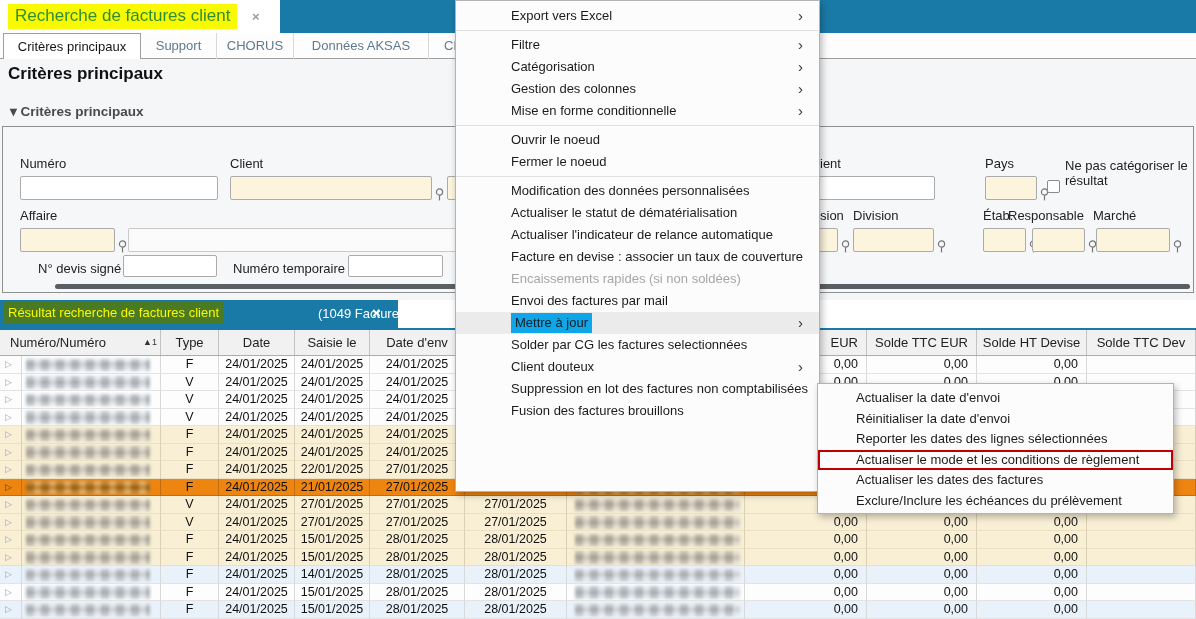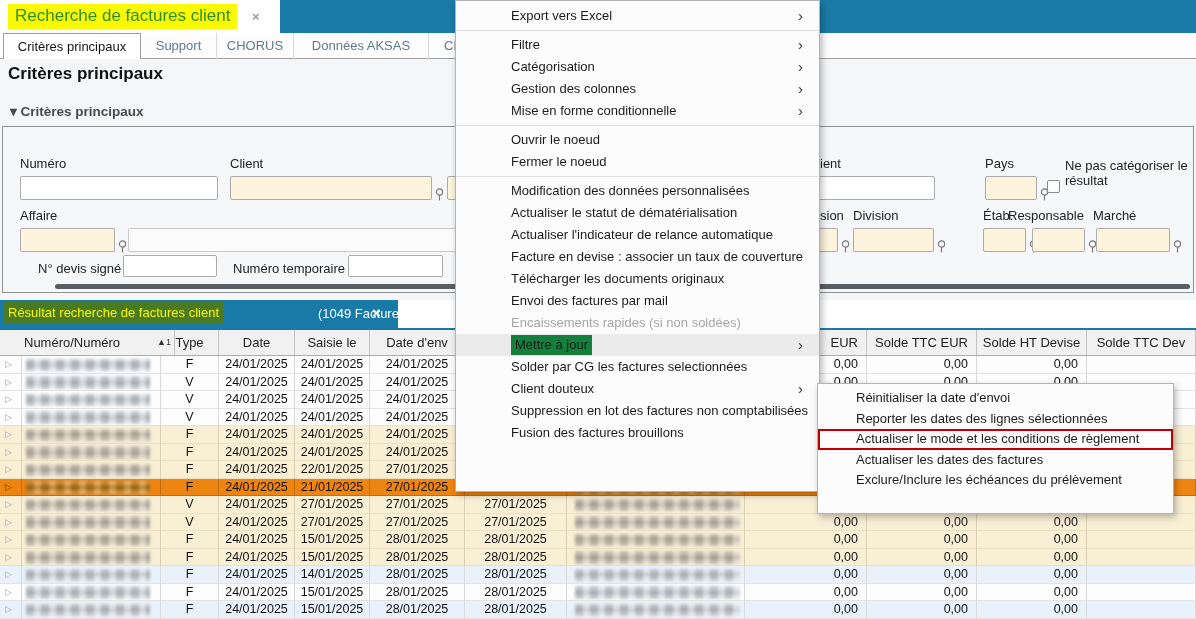--- a/index.html
+++ b/index.html
@@ -61,21 +61,21 @@
 
   
   .menu { position:absolute; background:#fcfcfc; border:1px solid #b3b3b3; box-shadow:2px 3px 7px rgba(0,0,0,0.28); }
   #ctx-menu { left:455px; top:0; width:365px; height:492px; z-index:10; padding-top:4px; }
   #sub-menu { left:817px; top:383px; width:357px; height:131px; z-index:11; padding-top:4px; }
   .mi { position:relative; height:22px; line-height:22px; padding-left:55px; font-size:13px; color:#1b1b1b; white-space:nowrap; cursor:default; }
   #sub-menu .mi { height:20.5px; line-height:20.5px; padding-left:38px; }
   .mi .arrow { position:absolute; right:16px; top:0; font-size:15px; color:#333; }
   .mi.disabled { color:#a6a6a6; }
   .mi.hover { background:#ebebeb; }
-  .mi .chip { background:#15803d; padding:2px 4px 3px 4px; }
+  .mi .chip { background:#0ea5e9; padding:2px 4px 3px 4px; }
   .msep { height:1px; background:#e0e0e0; margin:3px 0; }
   .mi.red { outline:2px solid #c00000; outline-offset:-2px; }
 </style>
 </head>
 <body>
 
 <div class="abs" id="teal-bar"></div>
 <div class="abs" id="doc-tab">
   <span class="abs" id="doc-title" style="background: rgb(249, 249, 0); color: rgb(47, 143, 47);">Recherche de factures client</span>
   <span class="abs" id="doc-close">×</span>
@@ -160,21 +160,21 @@
 <div class="abs" id="hscroll"></div>
 
 <div class="abs" id="results-bar">
   <span id="results-chip">Résultat recherche de factures client</span>
   <span id="results-count">(1049 Factures) soit 2240 lign...</span>
   <span id="results-close">×</span>
 </div>
 <div class="abs" id="header-topline"></div>
 
 <div class="abs" id="grid-header">
-    <div class="hcell left" style="left: 14px; width: 161px;">Numéro/Numéro<div id="sort-ind" style="position: absolute; left: 143px; top: 0px; font-size: 9px; color: rgb(51, 51, 51);">▲1</div></div>
+    <div class="hcell left" style="left: 0px; width: 161px;">Numéro/Numéro<div id="sort-ind" style="position: absolute; left: 143px; top: 0px; font-size: 9px; color: rgb(51, 51, 51);">▲1</div></div>
     <div class="hcell" style="left: 161px; width: 58px;">Type</div>
     <div class="hcell" style="left: 219px; width: 76px;">Date</div>
     <div class="hcell" style="left: 295px; width: 75px;">Saisie le</div>
     <div class="hcell" style="left: 370px; width: 95px;">Date d'env</div>
     <div class="hcell" style="left: 465px; width: 102px;"></div>
     <div class="hcell" style="left: 567px; width: 178px;"></div>
     <div class="hcell" style="left: 745px; width: 122px; text-align: right; padding-right: 8px;">EUR</div>
     <div class="hcell" style="left: 867px; width: 110px;">Solde TTC EUR</div>
     <div class="hcell" style="left: 977px; width: 110px;">Solde HT Devise</div>
     <div class="hcell" style="left: 1087px; width: 109px;">Solde TTC Dev</div>
@@ -475,28 +475,28 @@
     <div class="mi">Gestion des colonnes<span class="arrow">›</span></div>
     <div class="mi">Mise en forme conditionnelle<span class="arrow">›</span></div>
     <div class="msep"></div>
     <div class="mi">Ouvrir le noeud</div>
     <div class="mi">Fermer le noeud</div>
     <div class="msep"></div>
     <div class="mi">Modification des données personnalisées</div>
     <div class="mi">Actualiser le statut de dématérialisation</div>
     <div class="mi">Actualiser l'indicateur de relance automatique</div>
     <div class="mi">Facture en devise : associer un taux de couverture</div>
-    <div class="mi">Télécharger les documents originaux</div>
+    <div class="mi disabled">Encaissements rapides (si non soldées)</div>
     <div class="mi">Envoi des factures par mail</div>
-    <div class="mi disabled">Encaissements rapides (si non soldées)</div>
     <div class="mi hover"><span class="chip">Mettre à jour</span><span class="arrow">›</span></div>
     <div class="mi">Solder par CG les factures selectionnées</div>
     <div class="mi">Client douteux<span class="arrow">›</span></div>
     <div class="mi">Suppression en lot des factures non comptabilisées</div>
     <div class="mi">Fusion des factures brouillons</div>
   </div>
 <div class="menu" id="sub-menu">
+    <div class="mi">Actualiser la date d'envoi</div>
     <div class="mi">Réinitialiser la date d'envoi</div>
     <div class="mi">Reporter les dates des lignes sélectionnées</div>
     <div class="mi red">Actualiser le mode et les conditions de règlement</div>
     <div class="mi">Actualiser les dates des factures</div>
     <div class="mi">Exclure/Inclure les échéances du prélèvement</div>
   </div>
 
 </body></html>

